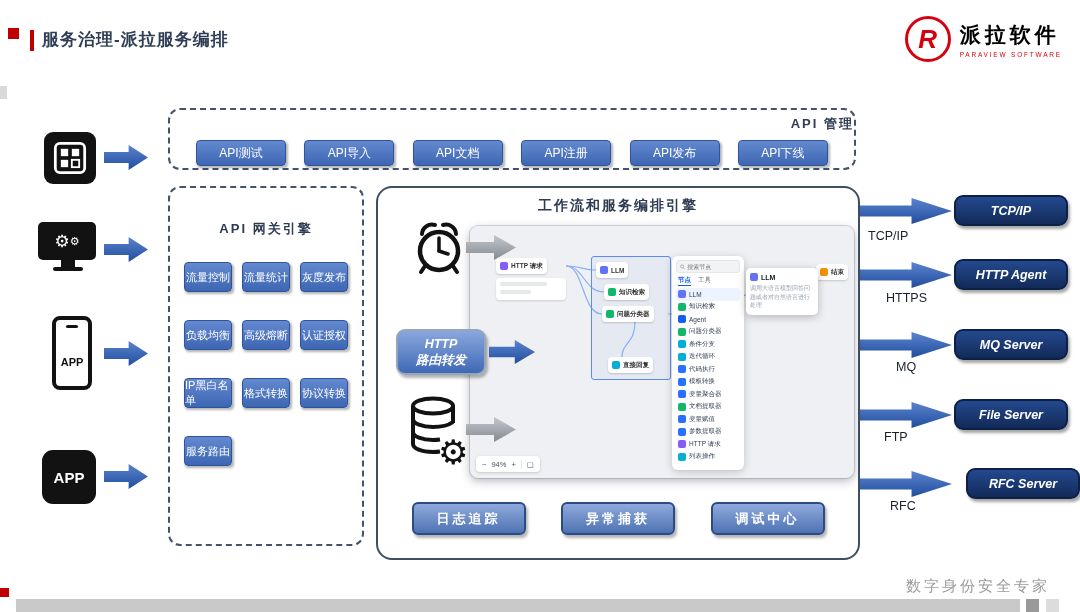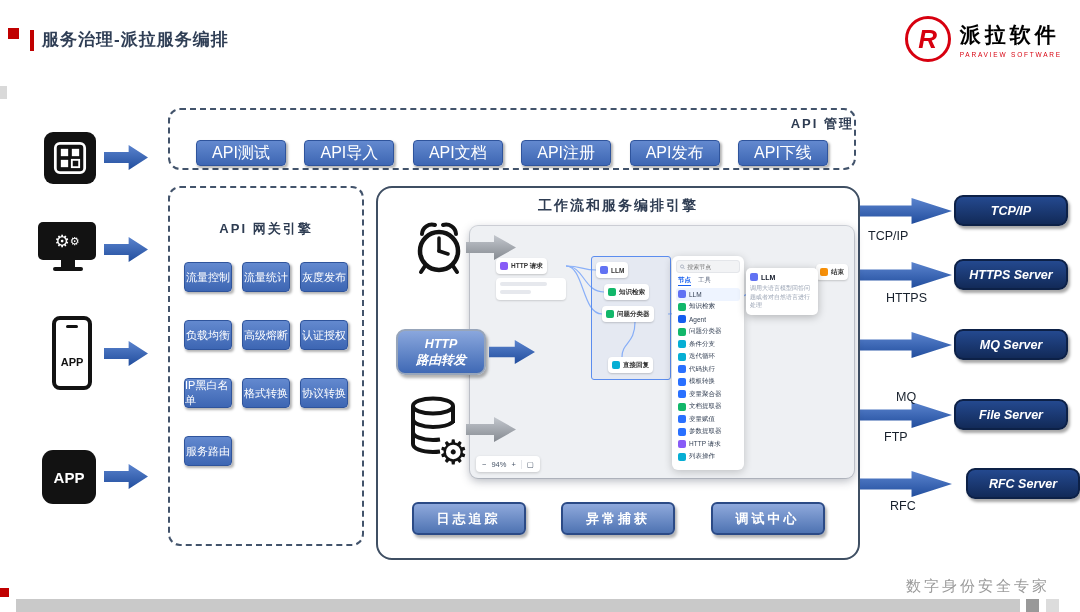--- a/index.html
+++ b/index.html
@@ -18,21 +18,21 @@
 
   
   .btn-blue { background:linear-gradient(180deg,#6389cf 0%,#3d66b3 100%); border:1px solid #2f549c; border-radius:4px;
               color:#fff; display:flex; align-items:center; justify-content:center; box-shadow:1.5px 2px 2.5px rgba(0,0,0,.3); }
 
   
   .dashed-box { position:absolute; border:2px dashed #42536b; border-radius:12px; background:#fff; }
   .box-title { font-weight:bold; color:#2e3c52; text-align:center; letter-spacing:2px; }
 
   .api-row { display:flex; justify-content:space-between; padding:0 26px; margin-top:7px; }
-  .api-btn { width:90px; height:26px; font-size:16px; }
+  .api-btn { width:90px; height:26px; font-size:12px; }
 
   .gw-grid { display:grid; grid-template-columns:1fr 1fr 1fr; column-gap:10px; row-gap:28px; margin:24px 14px 0; }
   .gw-btn { height:30px; font-size:11px; }
 
   
   .engine-box { position:absolute; left:376px; top:186px; width:484px; height:374px; border:2px solid #3f4f63; border-radius:16px; background:#fff; }
 
   .route-btn { position:absolute; left:396px; top:329px; width:90px; height:46px; border-radius:9px;
                background:linear-gradient(180deg,#8aa7dd 0%,#3f69b5 100%); border:2px solid #97a5ba;
                color:#fff; font-weight:bold; font-style:italic; font-size:12.5px; line-height:1.3;
@@ -342,28 +342,28 @@
   <div class="engine-footer-btn">调试中心</div>
 </div>
 
 <div class="block-arrow" style="left:860px;top:197px;width:92px;height:28px;"></div>
 <div class="block-arrow" style="left:860px;top:261px;width:92px;height:28px;"></div>
 <div class="block-arrow" style="left:860px;top:331px;width:92px;height:28px;"></div>
 <div class="block-arrow" style="left:860px;top:401px;width:92px;height:28px;"></div>
 <div class="block-arrow" style="left:860px;top:470px;width:92px;height:28px;"></div>
 
 <div class="server-btn" style="top:195px;">TCP/IP</div>
-<div class="server-btn" style="top:259px;">HTTPS Server</div>
+<div class="server-btn" style="top:259px;">HTTP Agent</div>
 <div class="server-btn" style="top:329px;">MQ Server</div>
 <div class="server-btn" style="top:399px;">File Server</div>
 <div class="server-btn" style="top:468px;margin-left:12px;">RFC Server</div>
 
 <div class="proto-label" style="left:868px;top:229px;">TCP/IP</div>
 <div class="proto-label" style="left:886px;top:291px;">HTTPS</div>
-<div class="proto-label" style="left:896px;top:360px;margin-top:30px;">MQ</div>
+<div class="proto-label" style="left:896px;top:360px;">MQ</div>
 <div class="proto-label" style="left:884px;top:430px;">FTP</div>
 <div class="proto-label" style="left:890px;top:499px;">RFC</div>
 
 <div class="tagline">数字身份安全专家</div>
 <div class="deco-sq" style="left:0;top:588px;width:9px;height:9px;background:#c00000;"></div>
 <div class="footer-bar"></div>
 <div class="deco-sq" style="left:1026px;top:599px;width:13px;height:13px;background:#999999;"></div>
 <div class="deco-sq" style="left:1046px;top:599px;width:13px;height:13px;background:#dcdcdc;"></div>
 
 </body></html>

